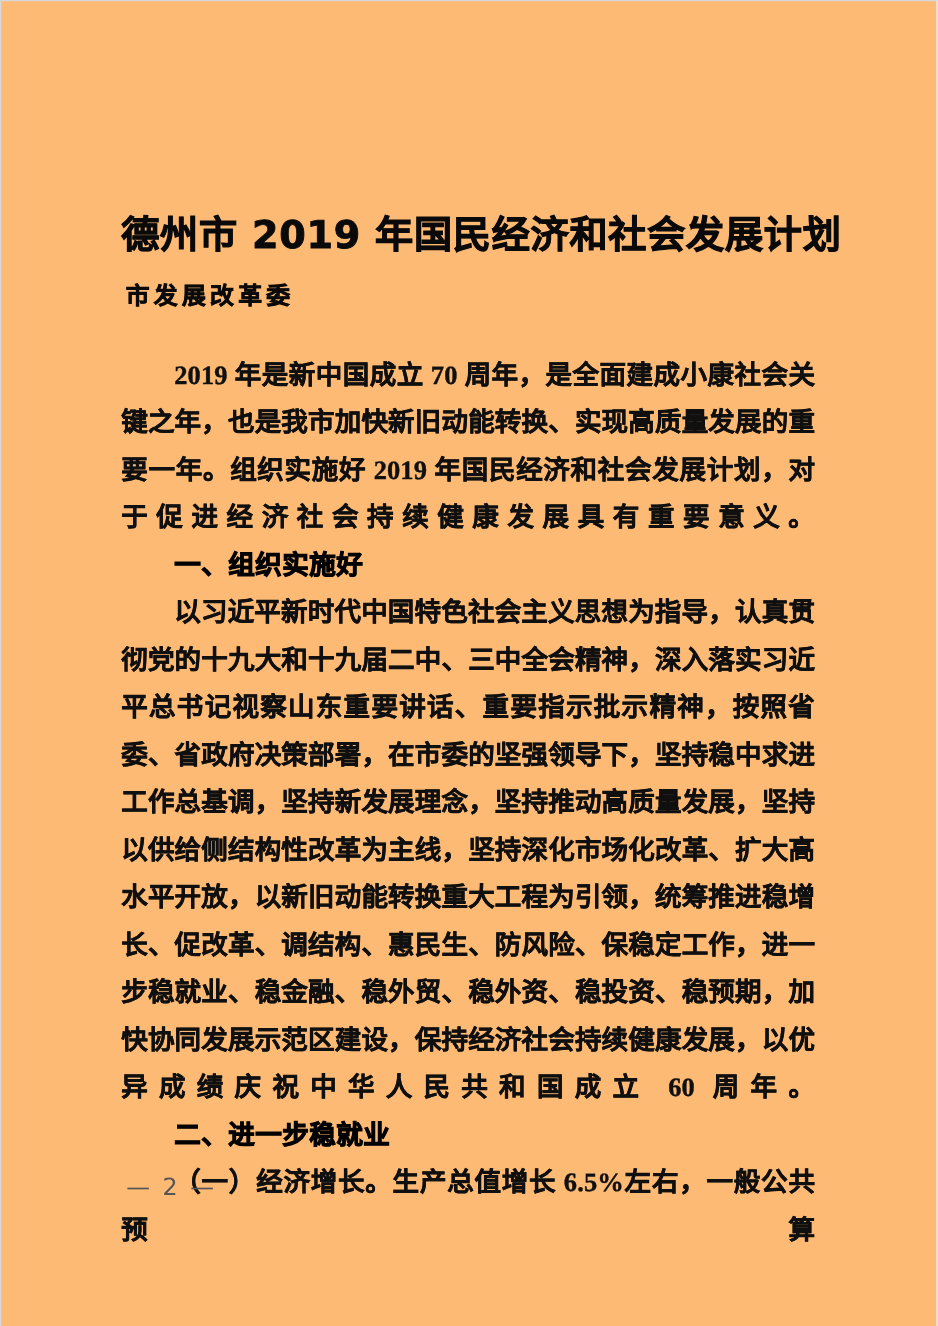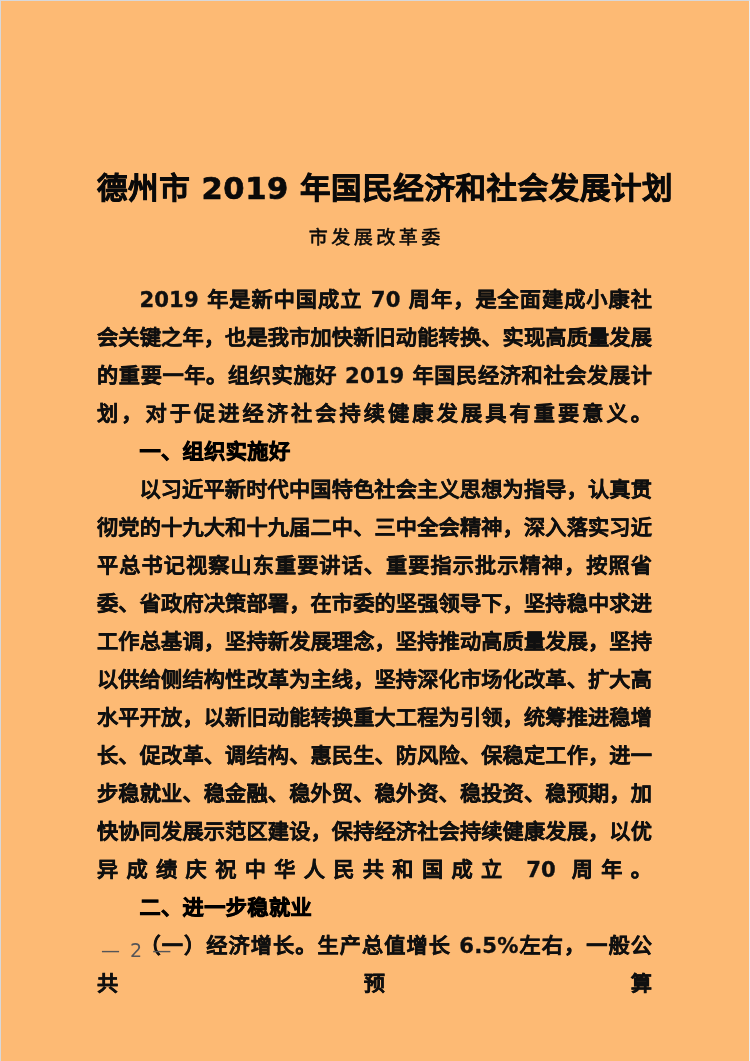--- a/index.html
+++ b/index.html
@@ -45,33 +45,34 @@
     font-weight: 700;
     letter-spacing: 0.6px;
     color: #0a0a0a;
     white-space: nowrap;
     -webkit-text-stroke: 0.7px #0a0a0a;
   }
 
   .doc-subtitle {
     margin: 0;
     padding-top: 14px;
-    text-align: center;
+    text-align: left;
     font-size: 19px;
     line-height: 28px;
-    font-weight: 400;
+    font-weight: 700;
     letter-spacing: 3.5px;
     text-indent: 3.5px;
     color: #0a0a0a;
     -webkit-text-stroke: 0.55px #0a0a0a;
   }
 
   
   .body-block {
     padding-top: 30px;
+    font-family: Liberation Serif, serif;
   }
 
   p.para {
     margin: 0;
     font-size: 21.2px;
     line-height: 38px;
     font-weight: 600;
     color: #101010;
     text-align: justify;
     text-align-last: left;
@@ -120,21 +121,21 @@
     <h1 class="doc-title">德州市 2019 年国民经济和社会发展计划</h1>
 
     <div class="doc-subtitle">市发展改革委</div>
 
     <div class="body-block">
 
       <p class="para justify-all">2019 年是新中国成立 70 周年，是全面建成小康社会关键之年，也是我市加快新旧动能转换、实现高质量发展的重要一年。组织实施好 2019 年国民经济和社会发展计划，对于促进经济社会持续健康发展具有重要意义。</p>
 
       <h2 class="section-heading">一、组织实施好</h2>
 
-      <p class="para justify-all">以习近平新时代中国特色社会主义思想为指导，认真贯彻党的十九大和十九届二中、三中全会精神，深入落实习近平总书记视察山东重要讲话、重要指示批示精神，按照省委、省政府决策部署，在市委的坚强领导下，坚持稳中求进工作总基调，坚持新发展理念，坚持推动高质量发展，坚持以供给侧结构性改革为主线，坚持深化市场化改革、扩大高水平开放，以新旧动能转换重大工程为引领，统筹推进稳增长、促改革、调结构、惠民生、防风险、保稳定工作，进一步稳就业、稳金融、稳外贸、稳外资、稳投资、稳预期，加快协同发展示范区建设，保持经济社会持续健康发展，以优异成绩庆祝中华人民共和国成立 70 周年。</p>
+      <p class="para justify-all">以习近平新时代中国特色社会主义思想为指导，认真贯彻党的十九大和十九届二中、三中全会精神，深入落实习近平总书记视察山东重要讲话、重要指示批示精神，按照省委、省政府决策部署，在市委的坚强领导下，坚持稳中求进工作总基调，坚持新发展理念，坚持推动高质量发展，坚持以供给侧结构性改革为主线，坚持深化市场化改革、扩大高水平开放，以新旧动能转换重大工程为引领，统筹推进稳增长、促改革、调结构、惠民生、防风险、保稳定工作，进一步稳就业、稳金融、稳外贸、稳外资、稳投资、稳预期，加快协同发展示范区建设，保持经济社会持续健康发展，以优异成绩庆祝中华人民共和国成立 60 周年。</p>
 
       <h2 class="section-heading">二、进一步稳就业</h2>
 
       <p class="para justify-all">（一）经济增长。生产总值增长 6.5%左右，一般公共预算</p>
 
     </div>
   </div>
 
   <div class="page-number">— 2 —</div>
 

